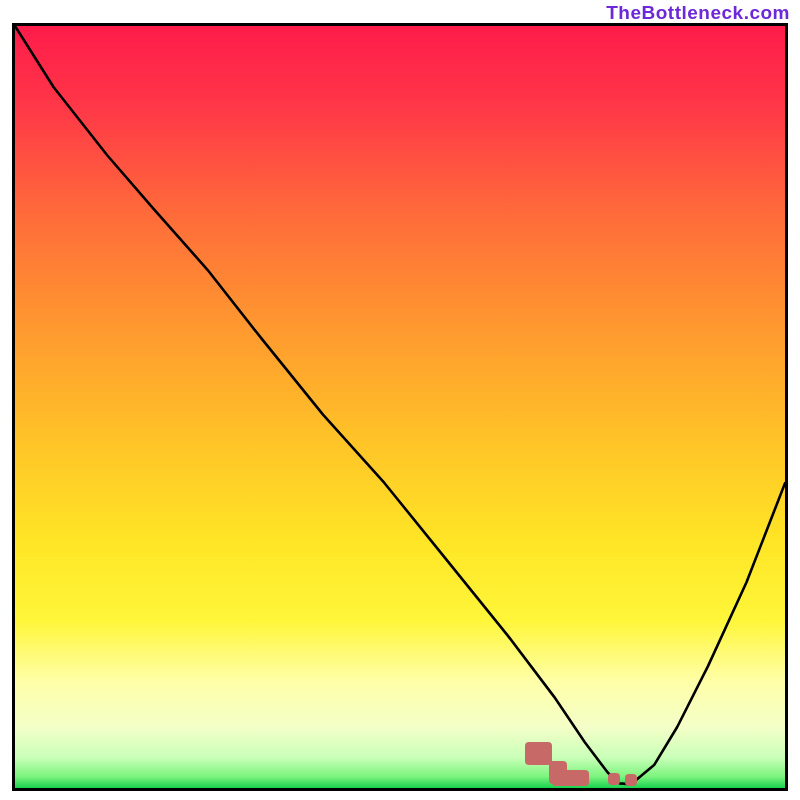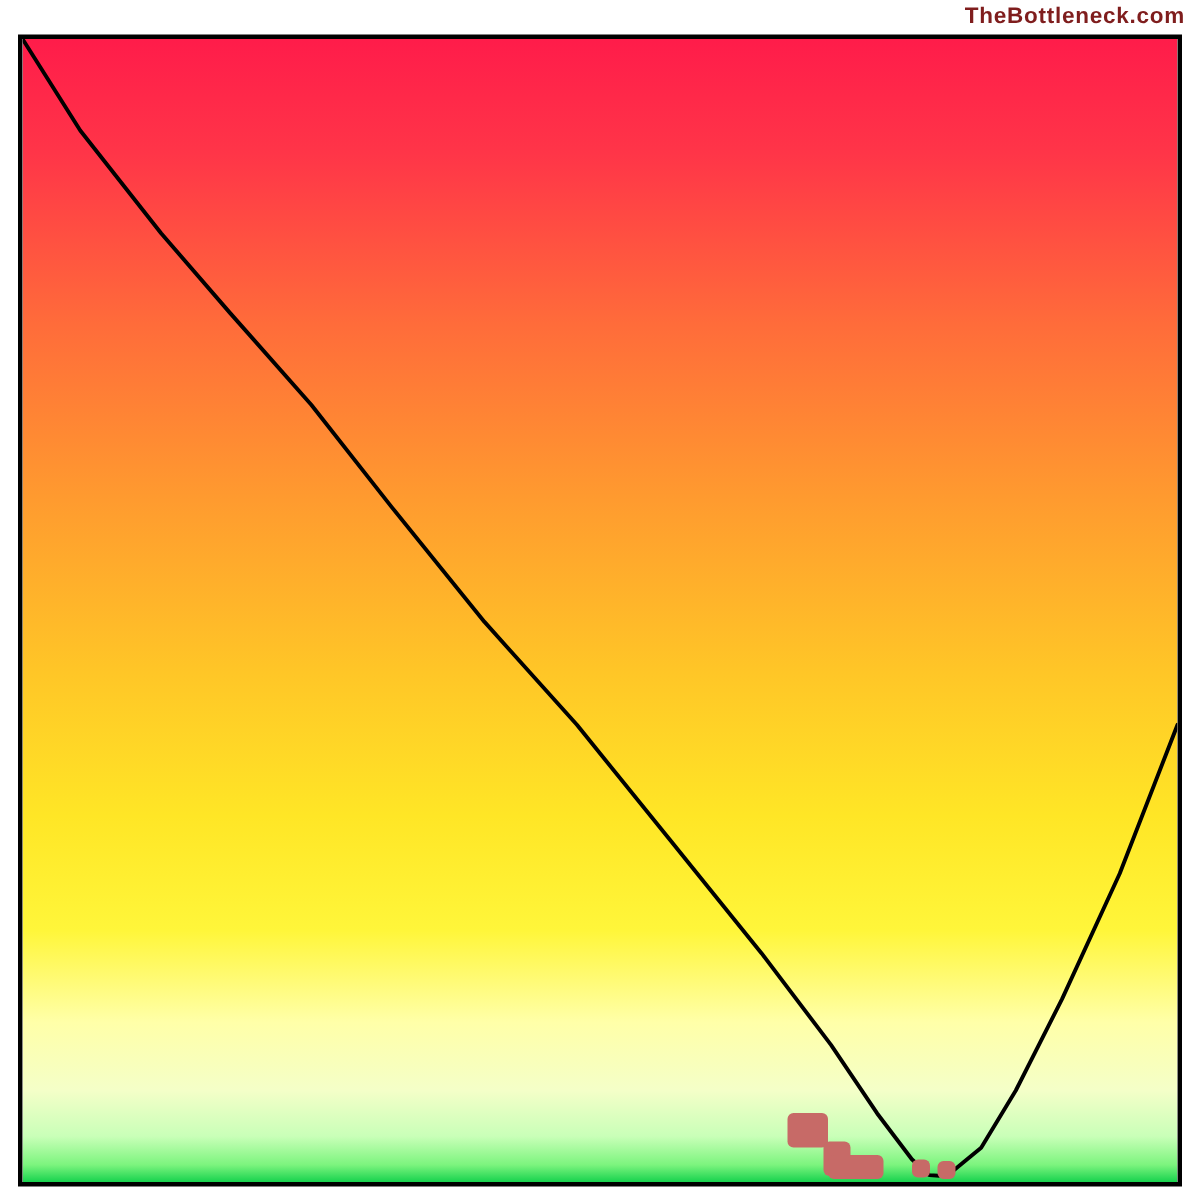--- a/index.html
+++ b/index.html
@@ -13,23 +13,23 @@
   }
   .wrap {
     position: relative;
     width: 800px;
     height: 800px;
   }
   .credit {
     position: absolute;
     top: 2px;
     right: 10px;
-    font-size: 15px;
+    font-size: 19px;
     font-weight: bold;
-    color: #7f1d1d;
+    color: #6d28d9;
     letter-spacing: 0.5px;
   }
   .plot-outer {
     position: absolute;
     left: 12px;
     top: 23px;
     width: 776px;
     height: 768px;
     border: 3px solid #000;
     box-sizing: border-box;

